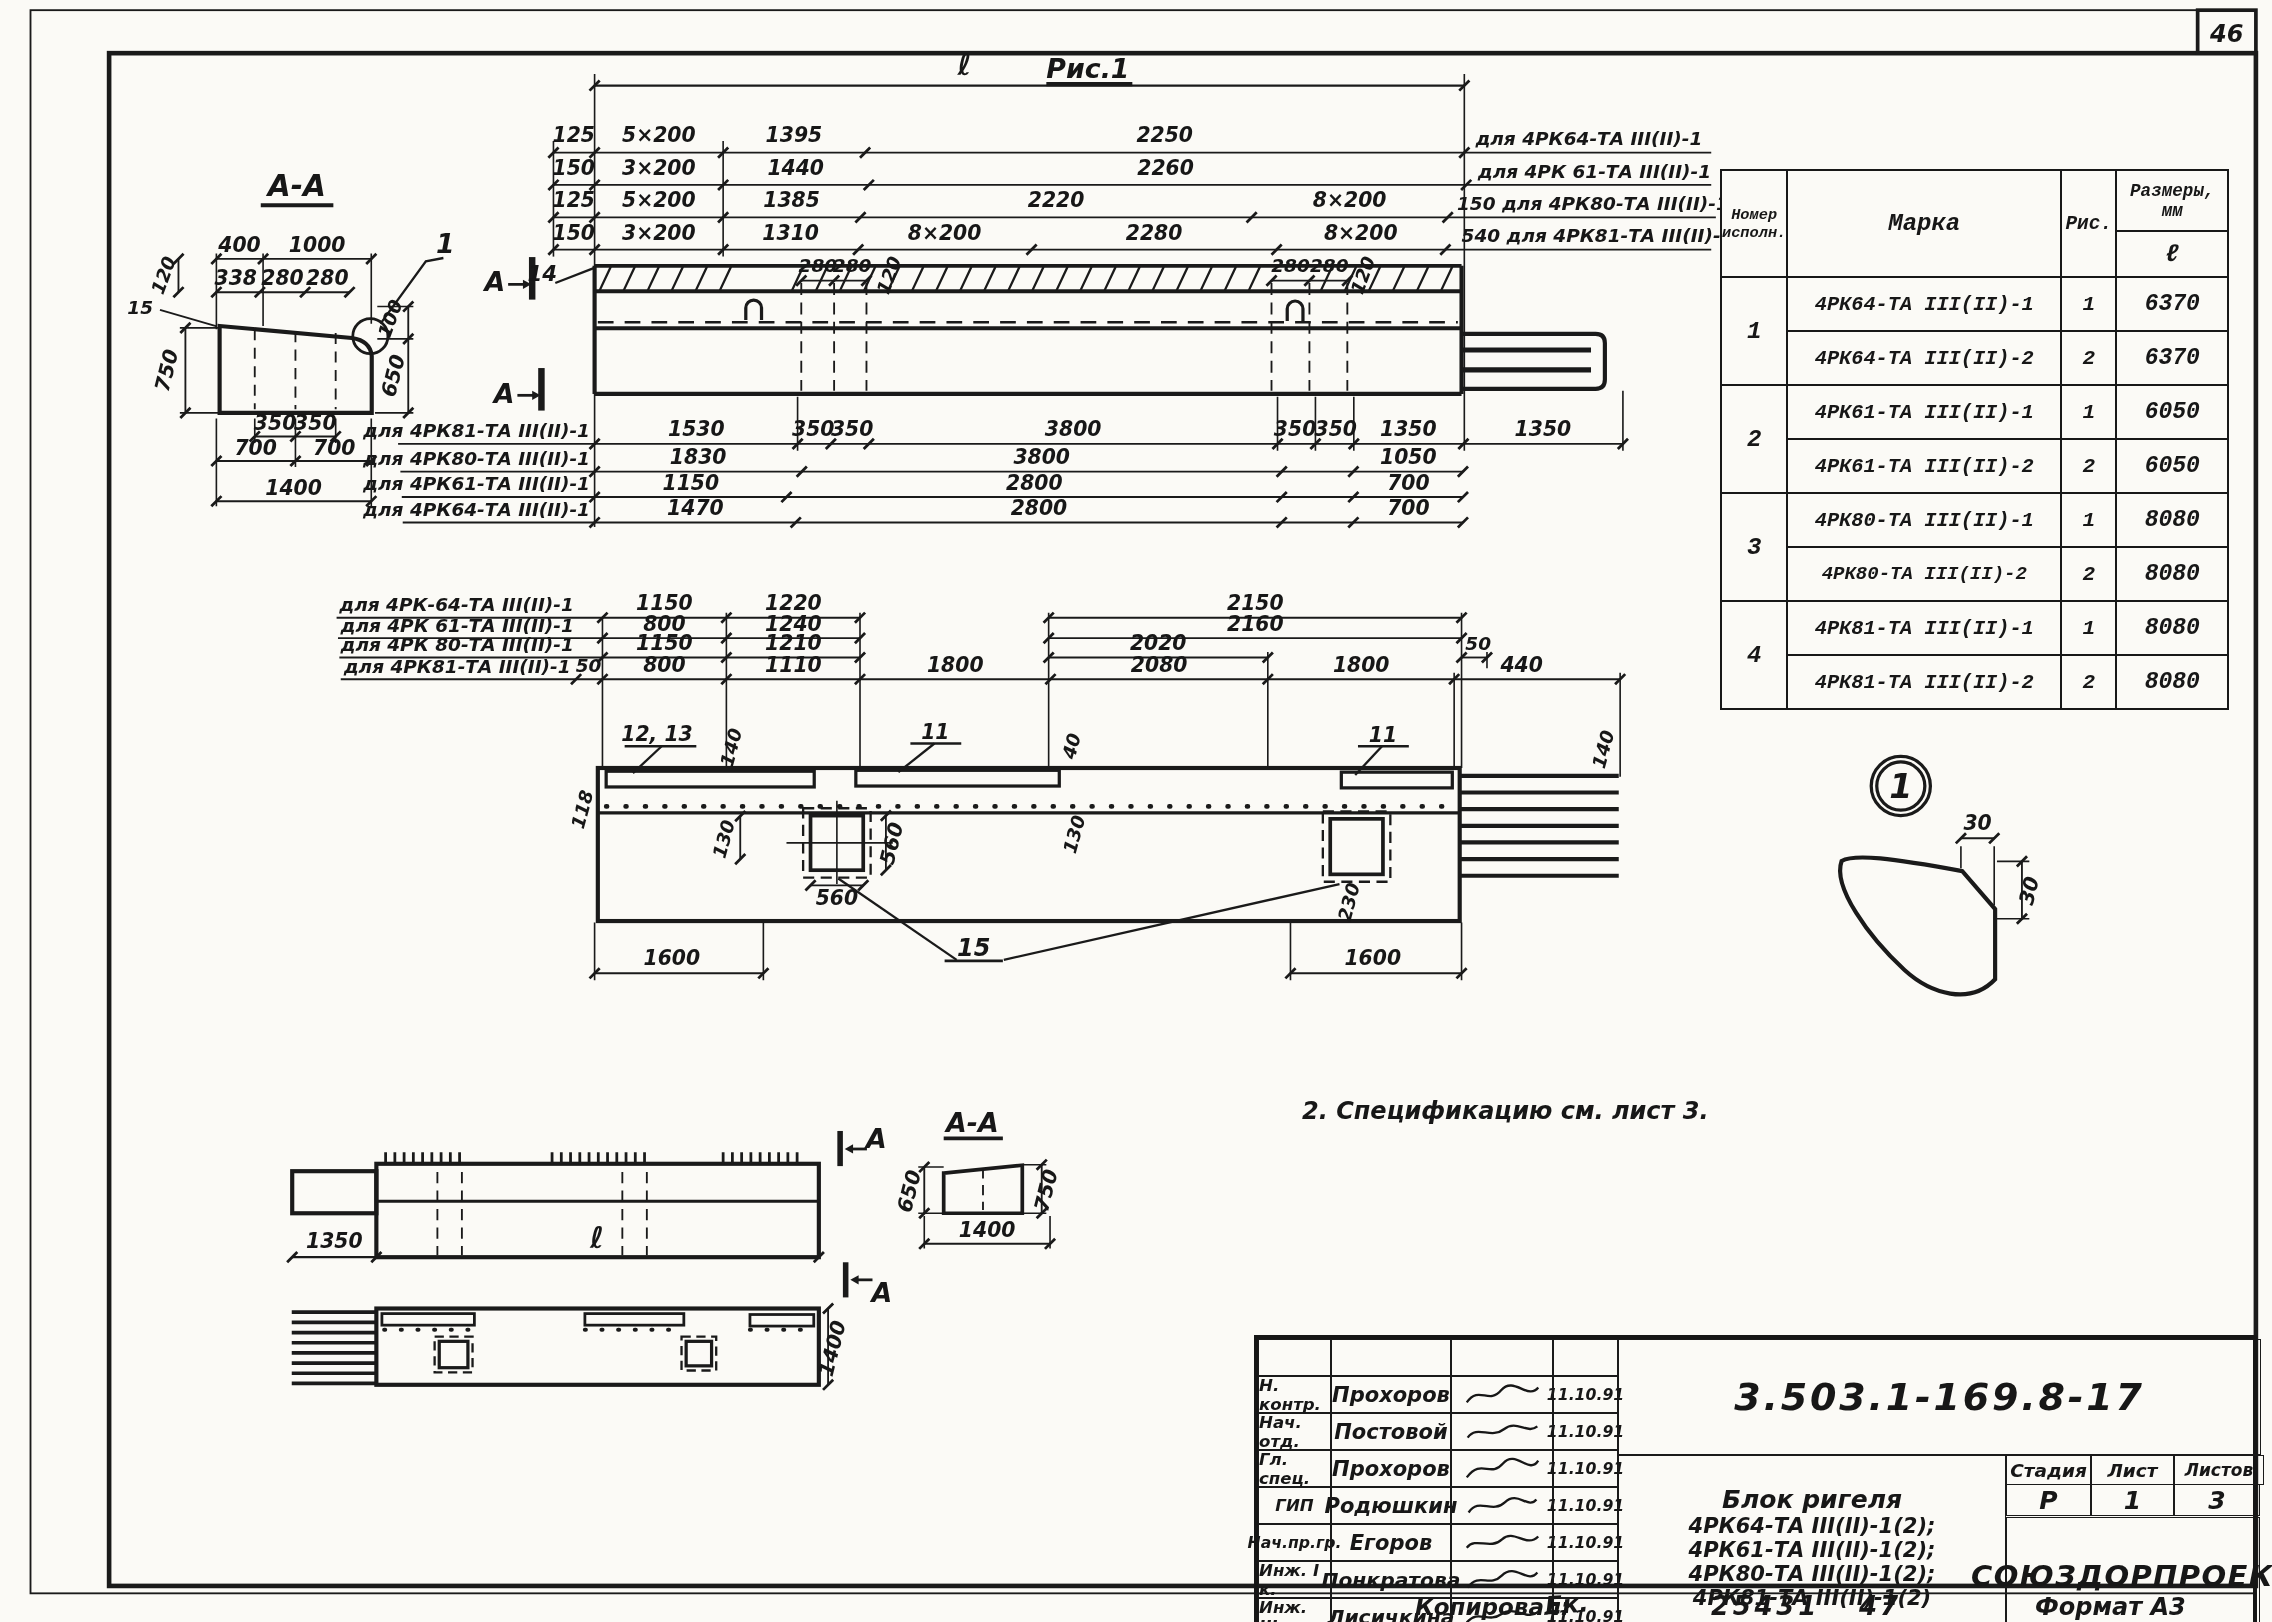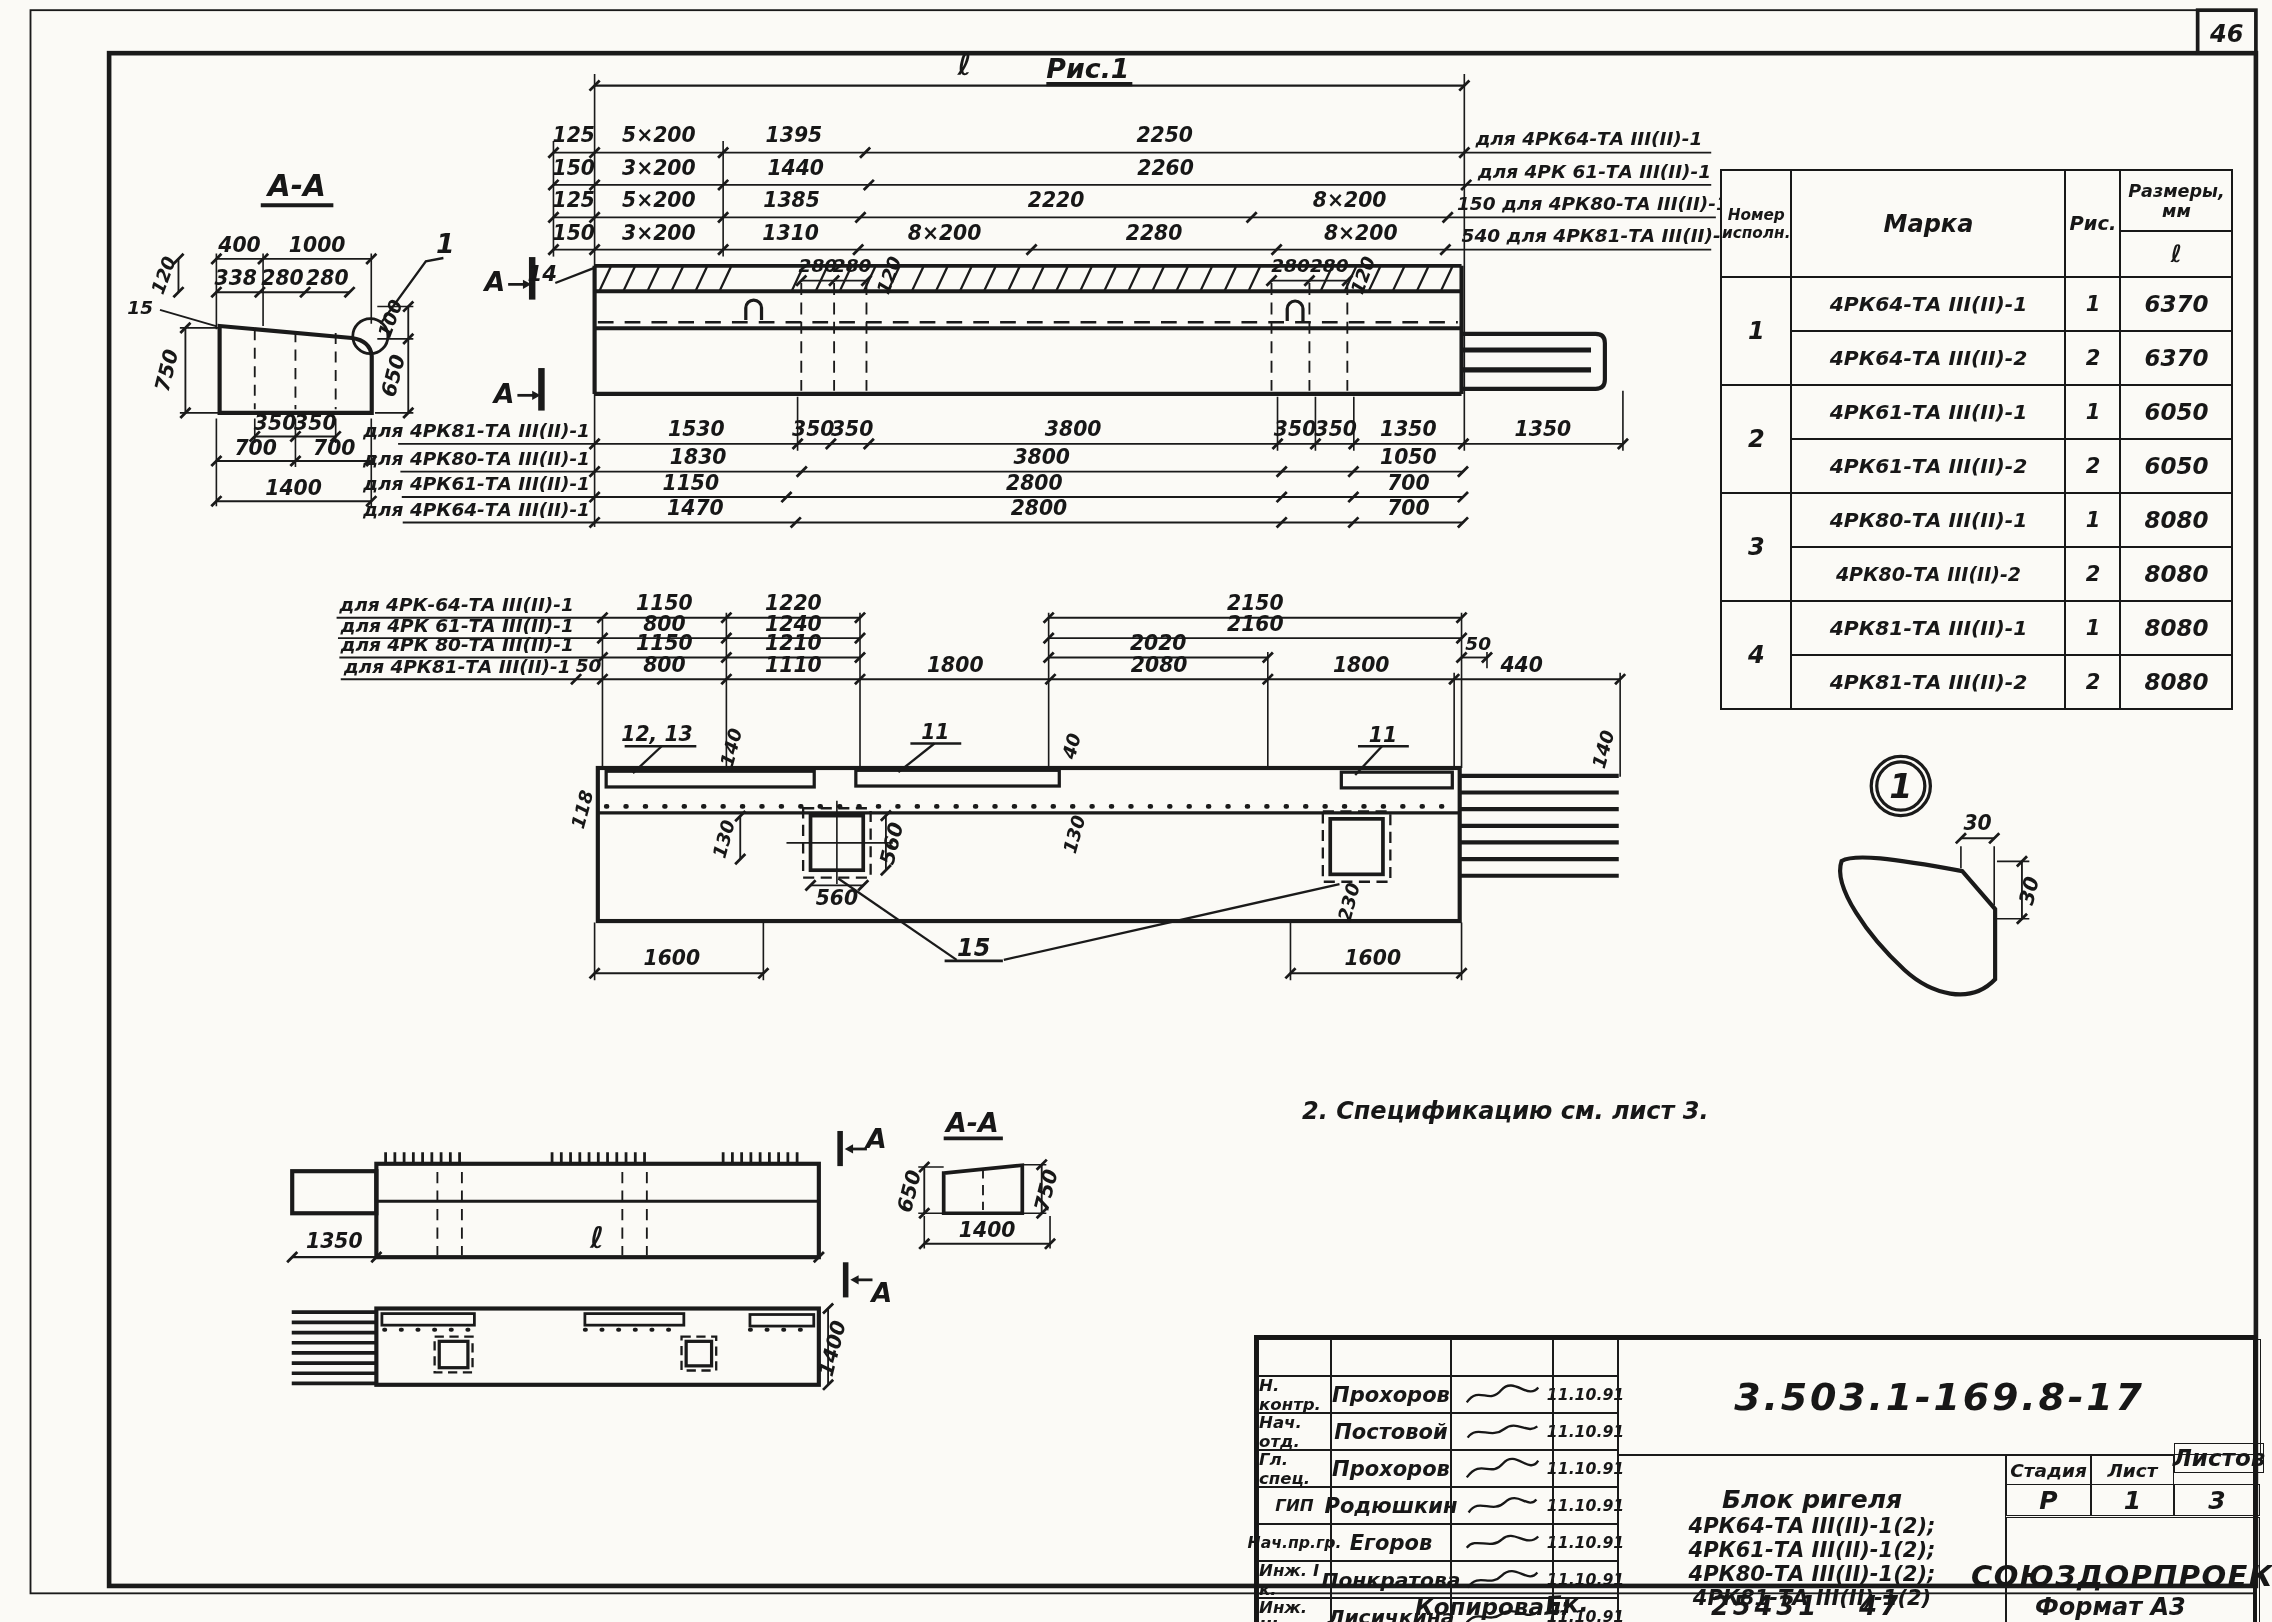--- a/index.html
+++ b/index.html
@@ -6,21 +6,21 @@
   #sheet{position:relative;width:2273px;height:1622px;background:#fbfaf6;overflow:hidden;
          font-family:"DejaVu Sans",sans-serif;color:#171717;}
   .abs{position:absolute;}
   svg text{font-family:"DejaVu Sans",sans-serif;font-style:italic;font-weight:700;fill:#171717;text-anchor:middle;}.s40{font-size:40px}.s44{font-size:44px}.s46{font-size:46px}
   .s52{font-size:52px}.s58{font-size:58px}.s64{font-size:64px}.s72{font-size:72px}
   .as{text-anchor:start}.ae{text-anchor:end}
   .hw{font-style:italic;font-weight:700;}
   
   .ptable{border-collapse:collapse;table-layout:fixed;background:#fbfaf6;}
   .ptable th,.ptable td{border:2.8px solid #181818;padding:0;text-align:center;
-     font-style:italic;font-weight:700;overflow:hidden;}
+     font-style:italic;font-weight:700;overflow:hidden;font-family:Liberation Mono, monospace;}
   
   .tb{border:4.2px solid #161616;margin-top:45px;}
   .cell{position:absolute;box-sizing:border-box;border:1.8px solid #1a1a1a;
         display:flex;align-items:center;justify-content:center;
         font-style:italic;font-weight:700;}
   .note-line{font-style:italic;font-weight:700;font-size:24px;white-space:nowrap;}
 </style>
 </head>
 <body>
 
@@ -492,21 +492,21 @@
   <div class="cell" style="left:360px;top:116px;width:388px;height:180px;flex-direction:column;justify-content:center;padding-top:4.6px">
     <div style="font-size:25px">Блок ригеля</div>
     <div style="font-size:21px">4РК64-ТА III(II)-1(2);</div>
     <div style="font-size:21px">4РК61-ТА III(II)-1(2);</div>
     <div style="font-size:21px">4РК80-ТА III(II)-1(2);</div>
     <div style="font-size:21px">4РК81-ТА III(II)-1(2)</div>
   </div>
 
   <div class="cell" style="left:748px;top:116px;width:85px;height:30px;font-size:18.5px">Стадия</div>
   <div class="cell" style="left:833px;top:116px;width:83px;height:30px;font-size:18.5px">Лист</div>
-  <div class="cell" style="left:916px;top:104px;width:90px;height:30px;font-size:23px">Листов</div>
+  <div class="cell" style="left:916px;top:116px;width:90px;height:30px;font-size:17px">Листов</div>
   <div class="cell" style="left:748px;top:145px;width:85px;height:32px;font-size:25px">Р</div>
   <div class="cell" style="left:833px;top:145px;width:83px;height:32px;font-size:25px">1</div>
   <div class="cell" style="left:916px;top:145px;width:86px;height:32px;font-size:25px">3</div>
 
   <div class="cell" style="left:748px;top:178px;width:254px;height:118px;font-size:29px;letter-spacing:1.4px">СОЮЗДОРПРОЕКТ</div>
 </div>
 
 <div class="abs hw" style="left:1415px;top:1594px;font-size:23px">Копировал:</div>
 <div class="abs hw" style="left:1545px;top:1590px;font-size:25px;transform:rotate(-4deg)">Ек.</div>
 <div class="abs hw" style="left:1711px;top:1591px;font-size:26px;letter-spacing:3.7px">25431</div>

